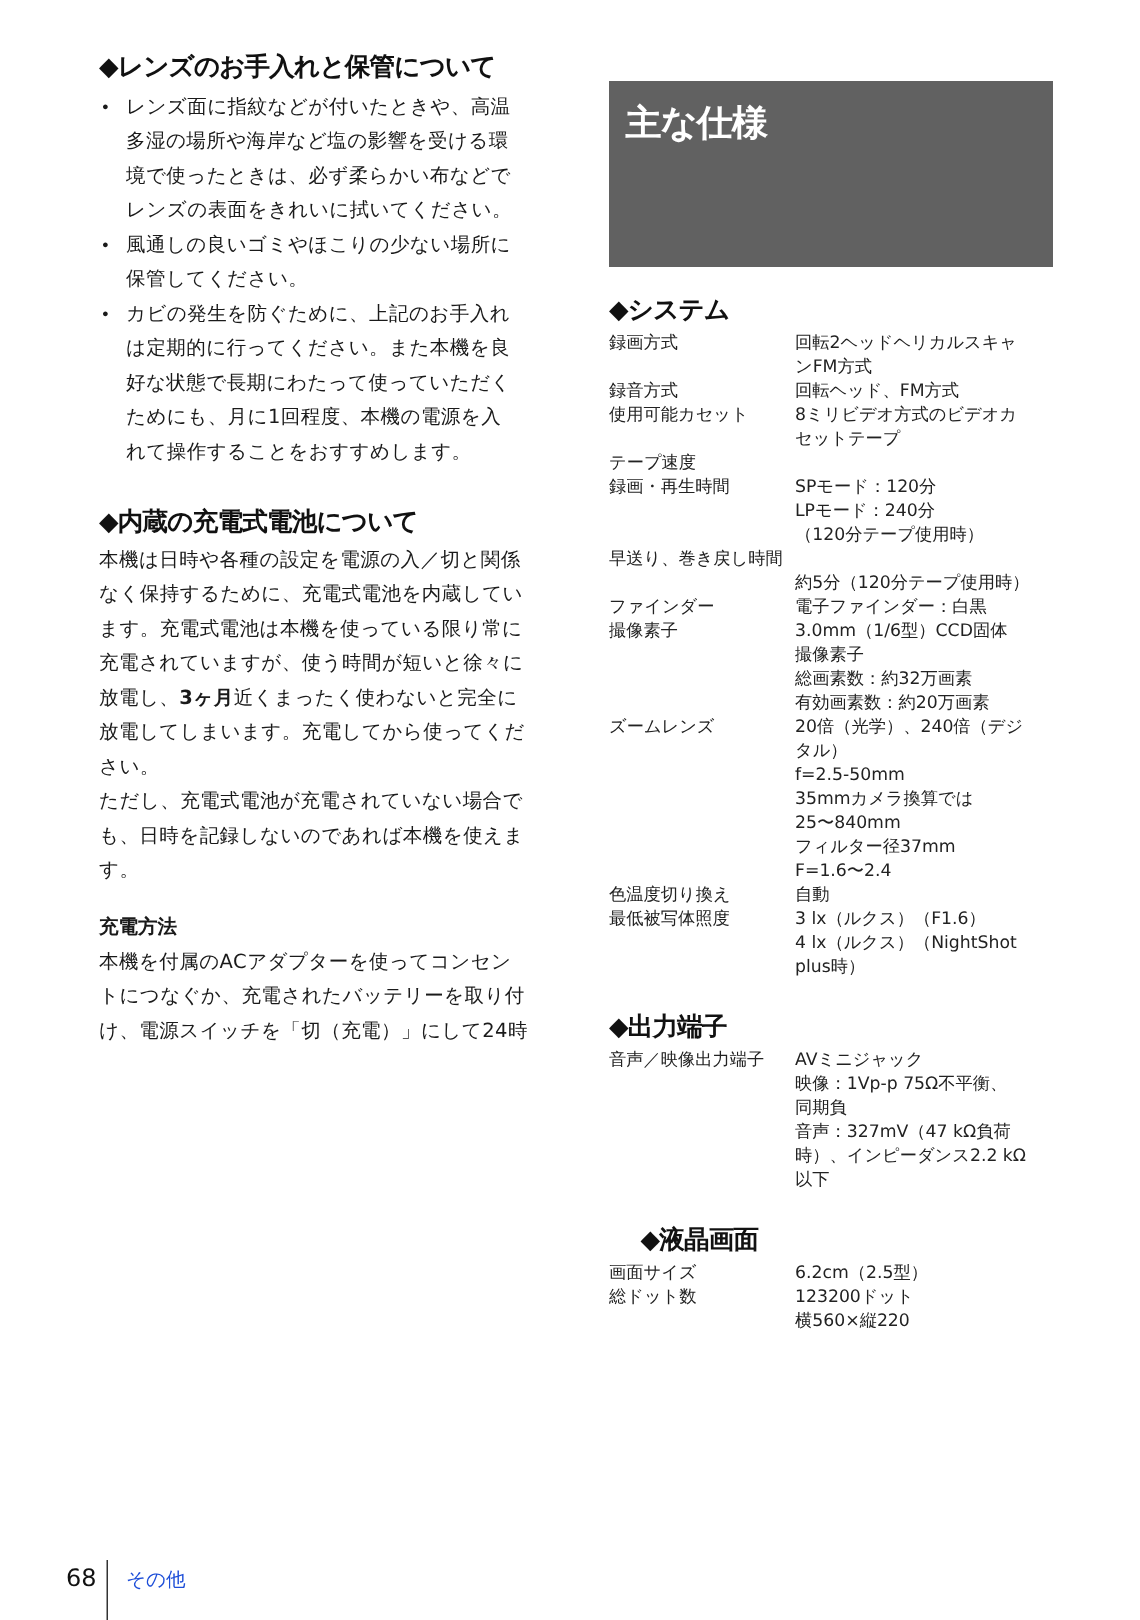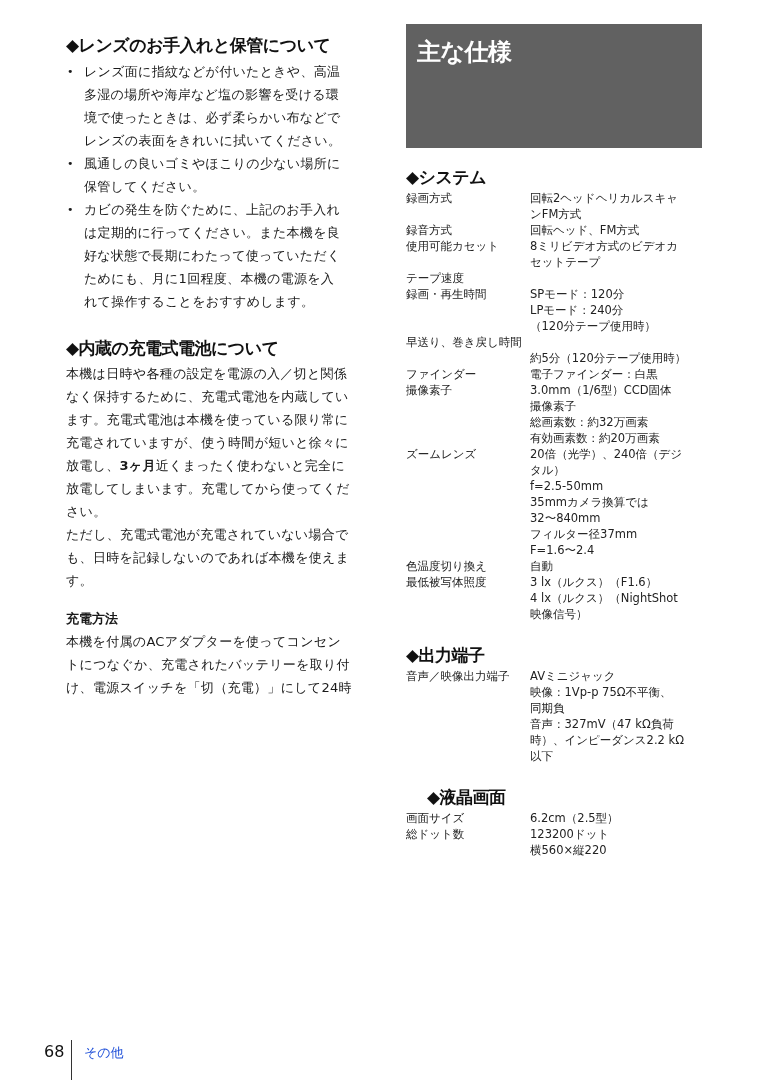--- a/index.html
+++ b/index.html
@@ -1,21 +1,21 @@
 <!DOCTYPE html>
 <html><head>
 <meta charset="utf-8">
 <style>
   html, body { margin: 0; padding: 0; }
   body {
     width: 760px; height: 1080px; background: #ffffff; position: relative; overflow: hidden;
     font-family: "DejaVu Sans", "Liberation Sans", sans-serif; color: #1a1a1a;
   }
   .left-col { position: absolute; left: 66px; top: 34px; width: 300px; }
-  .right-col { position: absolute; left: 406px; top: 24px; width: 296px; }
+  .right-col { position: absolute; left: 406px; top: 54px; width: 296px; }
 
   .h-section {
     font-weight: bold; font-size: 17px; letter-spacing: -0.5px; line-height: 22px;
     margin: 0; color: #111;
   }
 
   .bullet-list { list-style: none; margin: 4px 0 0 0; padding: 0; }
   .bullet-list li {
     position: relative; padding-left: 18px; font-size: 13px; line-height: 23px; letter-spacing: 0.3px;
   }
@@ -161,37 +161,37 @@
           <div>有効画素数：約20万画素</div>
         </div>
       </div>
       <div class="spec-row">
         <div class="k">ズームレンズ</div>
         <div class="v">
           <div>20倍（光学）、240倍（デジ</div>
           <div>タル）</div>
           <div>f=2.5-50mm</div>
           <div>35mmカメラ換算では</div>
-          <div>32〜840mm</div>
+          <div>25〜840mm</div>
           <div>フィルター径37mm</div>
           <div>F=1.6〜2.4</div>
         </div>
       </div>
       <div class="spec-row">
         <div class="k">色温度切り換え</div>
         <div class="v">
           <div>自動</div>
         </div>
       </div>
       <div class="spec-row">
         <div class="k">最低被写体照度</div>
         <div class="v">
           <div>3 lx（ルクス）（F1.6）</div>
           <div>4 lx（ルクス）（NightShot</div>
-          <div>映像信号）</div>
+          <div>plus時）</div>
         </div>
       </div>
     </div>
 
   <h2 class="h-section" style="margin-top:22px;">◆出力端子</h2>
   <div class="spec-table" id="out-table">
       <div class="spec-row">
         <div class="k">音声／映像出力端子</div>
         <div class="v">
           <div>AVミニジャック</div>

